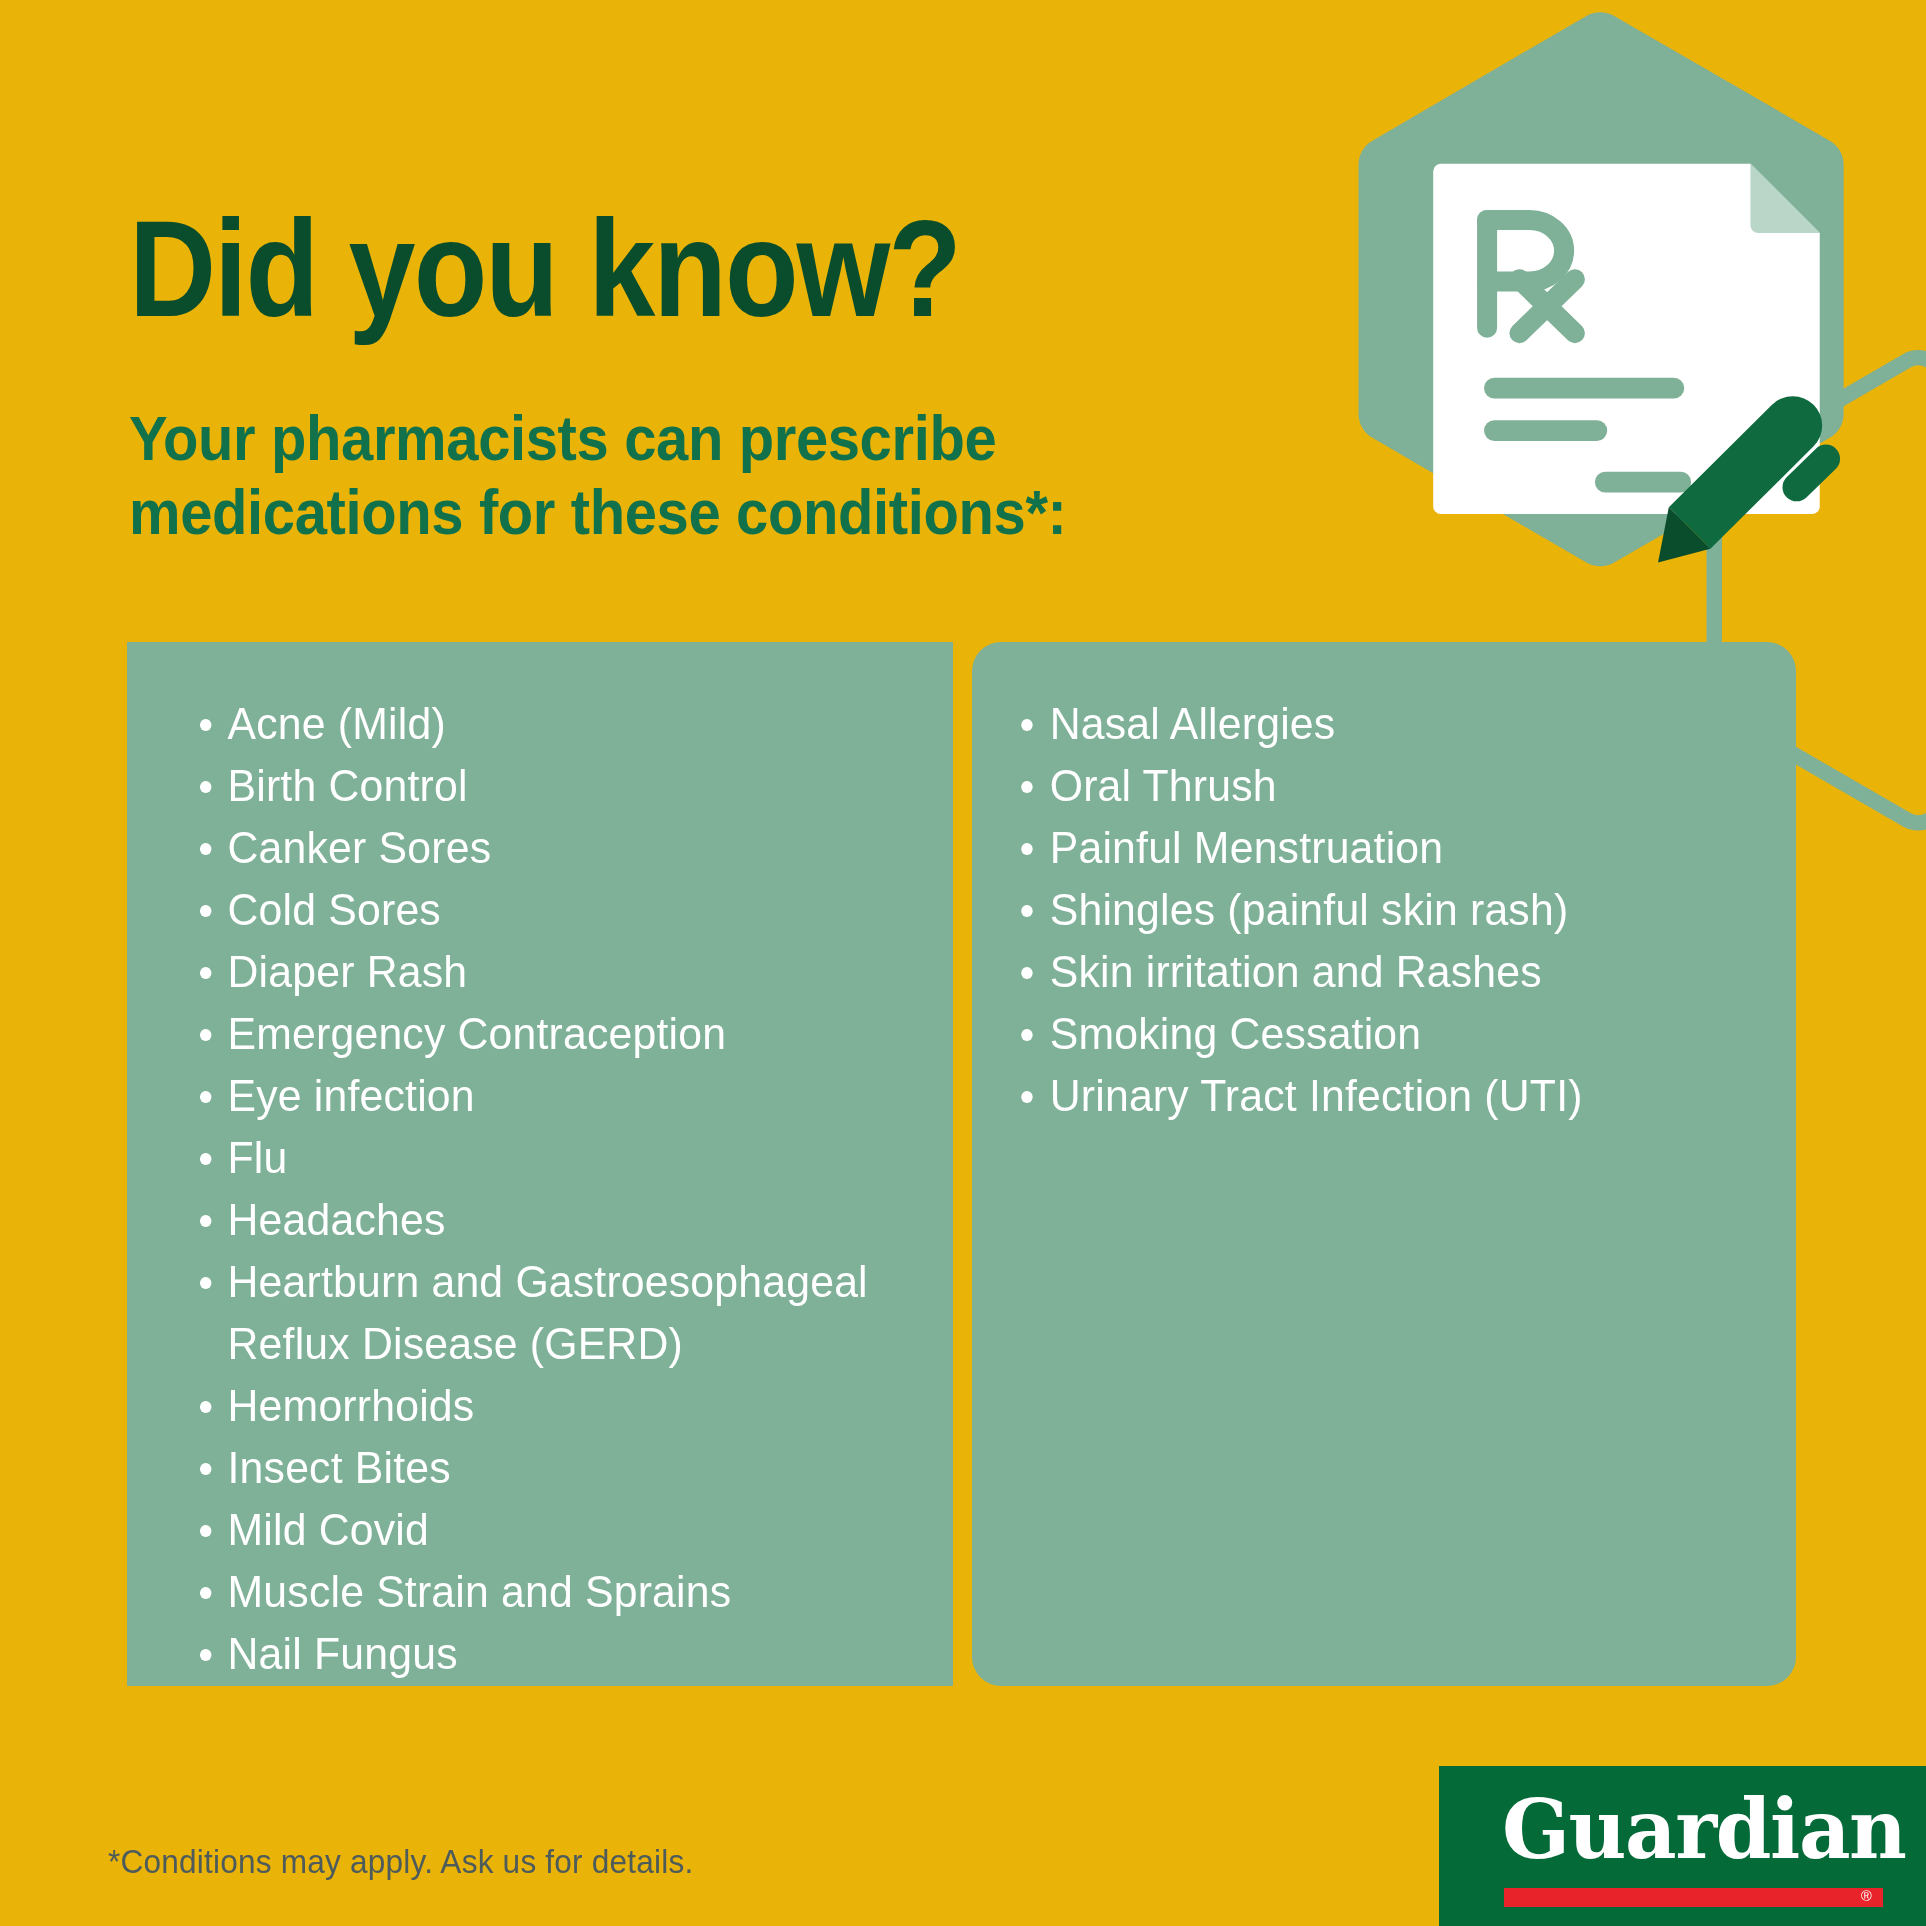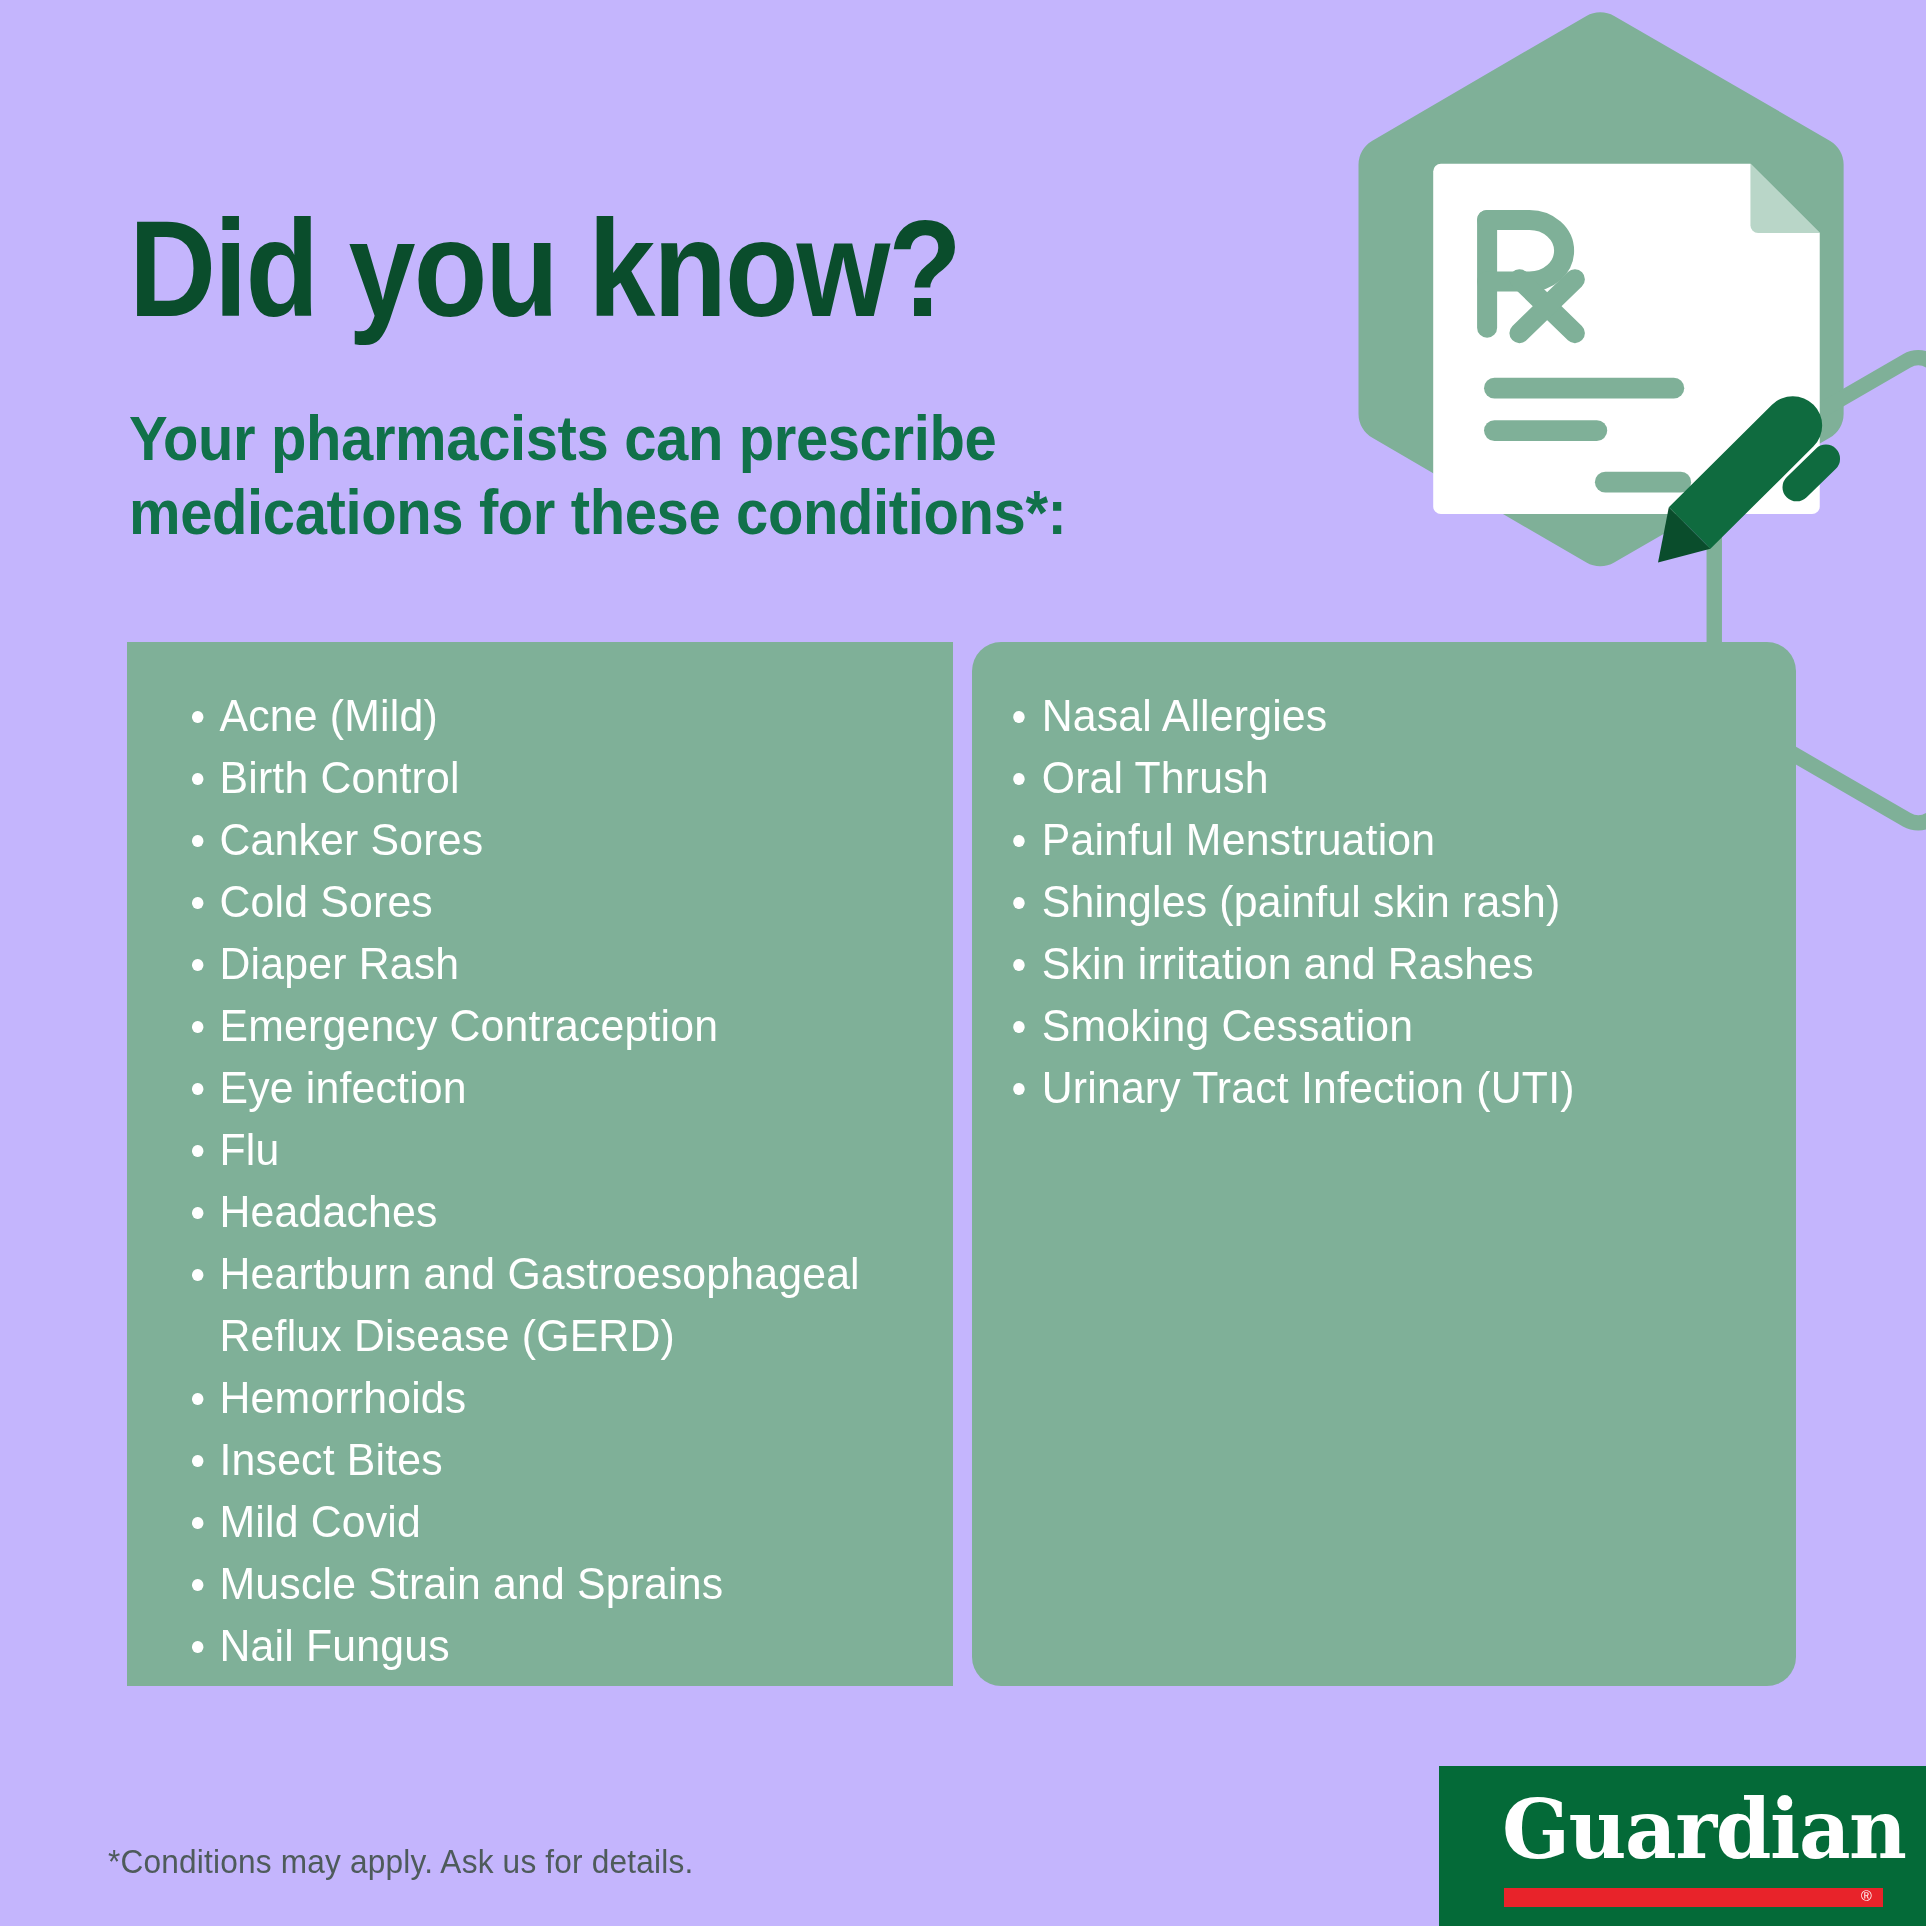--- a/index.html
+++ b/index.html
@@ -4,21 +4,21 @@
 <style>
   html, body {
     margin: 0;
     padding: 0;
     background: #ffffff;
   }
   #poster {
     position: relative;
     width: 1926px;
     height: 1926px;
-    background: #c4b5fd;
+    background: #eab308;
     overflow: hidden;
     font-family: "Liberation Sans", sans-serif;
   }
 
   
   .hex-layer {
     position: absolute;
     top: 0;
     right: 0;
     width: 693px;
@@ -72,21 +72,21 @@
   .panel {
     background: #7fb098;
     box-sizing: border-box;
     padding: 35px 23px 23px 0;
   }
   .panel-left  { width: 826px; }
   .panel-right { width: 824px; border-radius: 29px; }
 
   .cond-list {
     list-style: none;
-    margin: 8px;
+    margin: 16px;
     padding: 0;
   }
   .cond-item {
     position: relative;
     color: #ffffff;
     font-family: "Liberation Sans Narrow", "Liberation Sans", sans-serif;
     font-weight: 400;
     font-size: 45px;
     line-height: 62px;
     letter-spacing: 0.2px;

